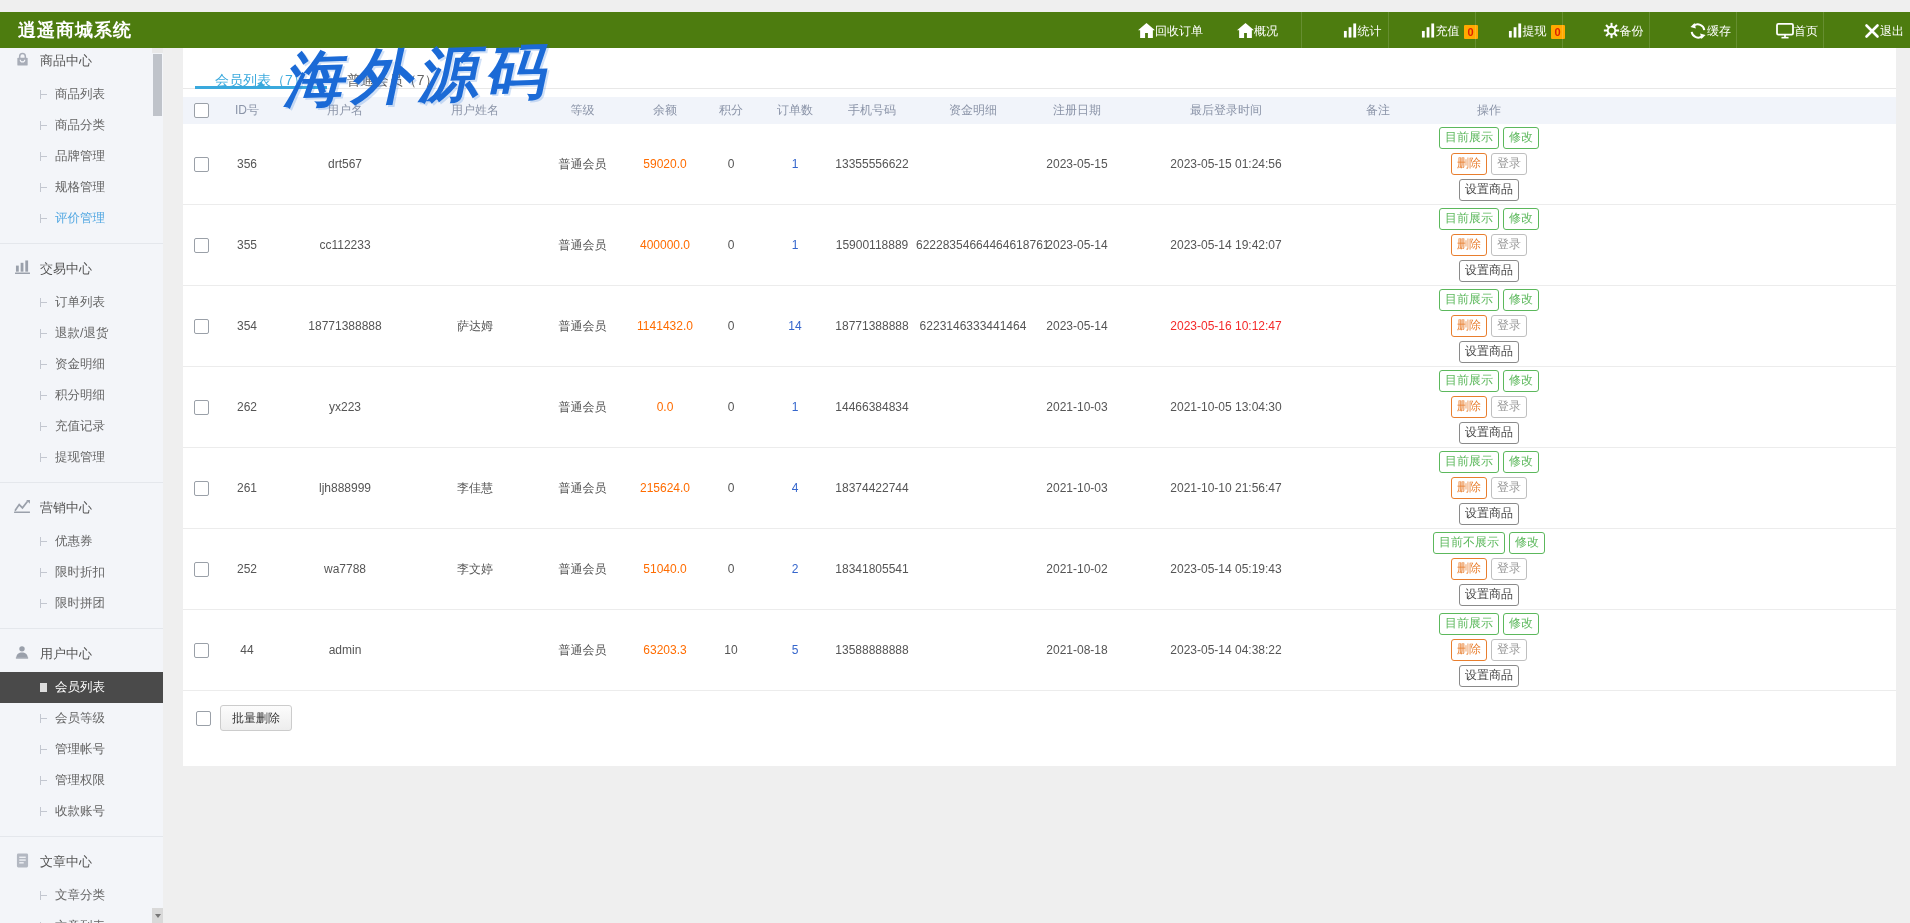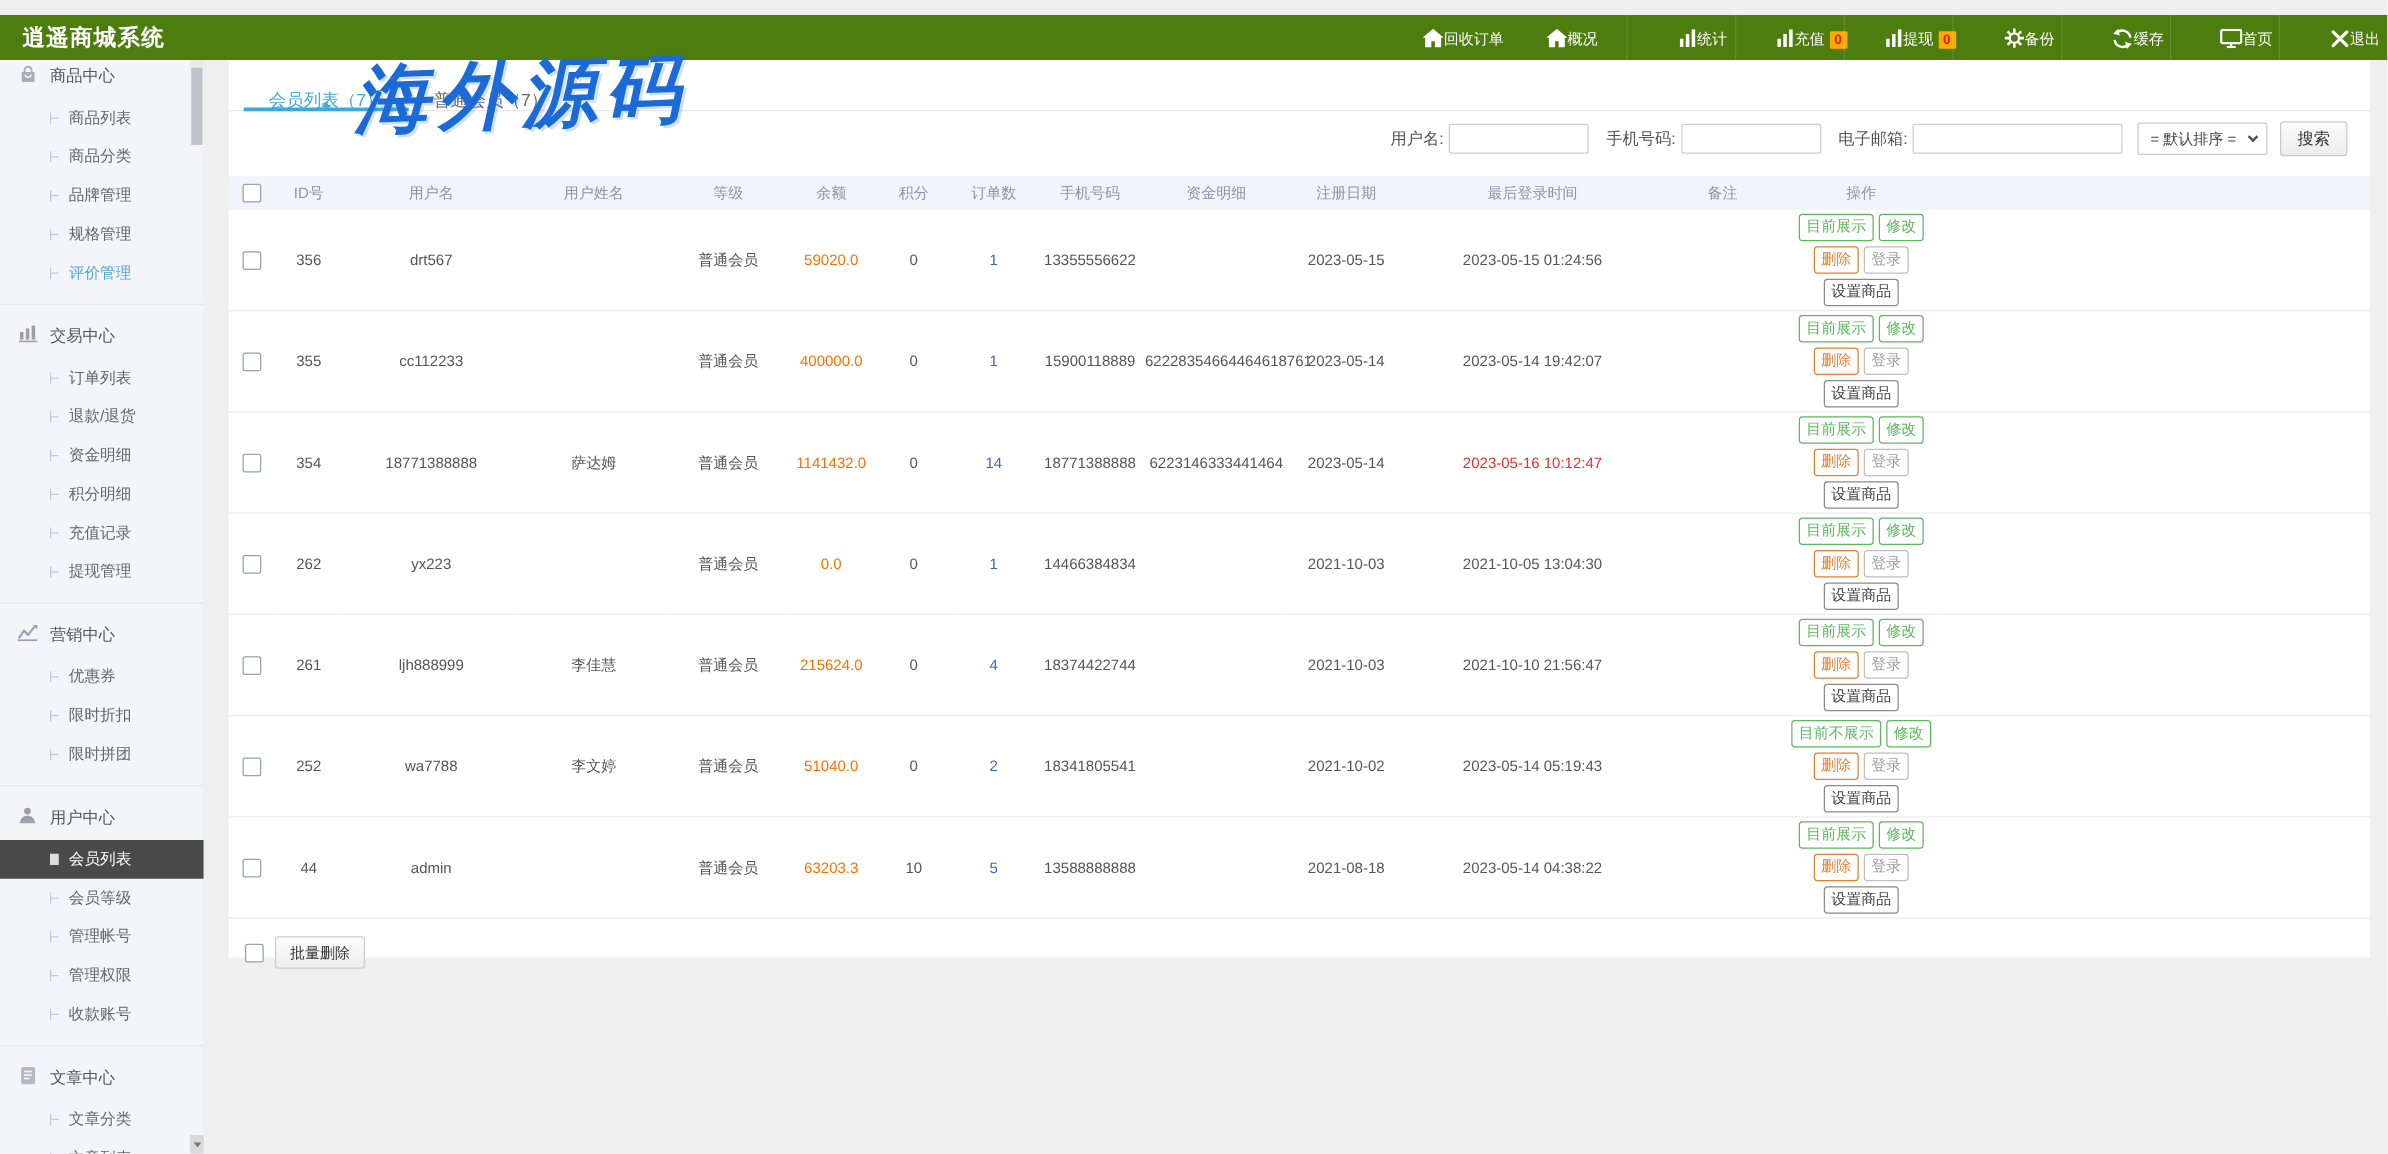--- a/index.html
+++ b/index.html
@@ -341,33 +341,20 @@
 </div>
 
 <div class="main">
   <div class="card">
 
     <div class="tabs">
       <div class="tab active">会员列表（7）</div>
       <div class="tab">普通会员（7）</div>
     </div>
 
-    <div class="search-row">
-      <span class="s-label">用户名:</span>
-      <input class="s-input" value="" style="">
-      <span class="s-label">手机号码:</span>
-      <input class="s-input" value="" style="">
-      <span class="s-label">电子邮箱:</span>
-      <input class="s-input wide" value="" style="">
-      <div class="sel">
-        <span>= 默认排序 =</span>
-        <span class="chev"></span>
-      </div>
-      <button class="search-btn">搜索</button>
-    </div>
 
     <table>
       <colgroup id="cols">
           <col style="width: 36px;">
           <col style="width: 56px;">
           <col style="width: 140px;">
           <col style="width: 120px;">
           <col style="width: 95px;">
           <col style="width: 70px;">
           <col style="width: 62px;">

